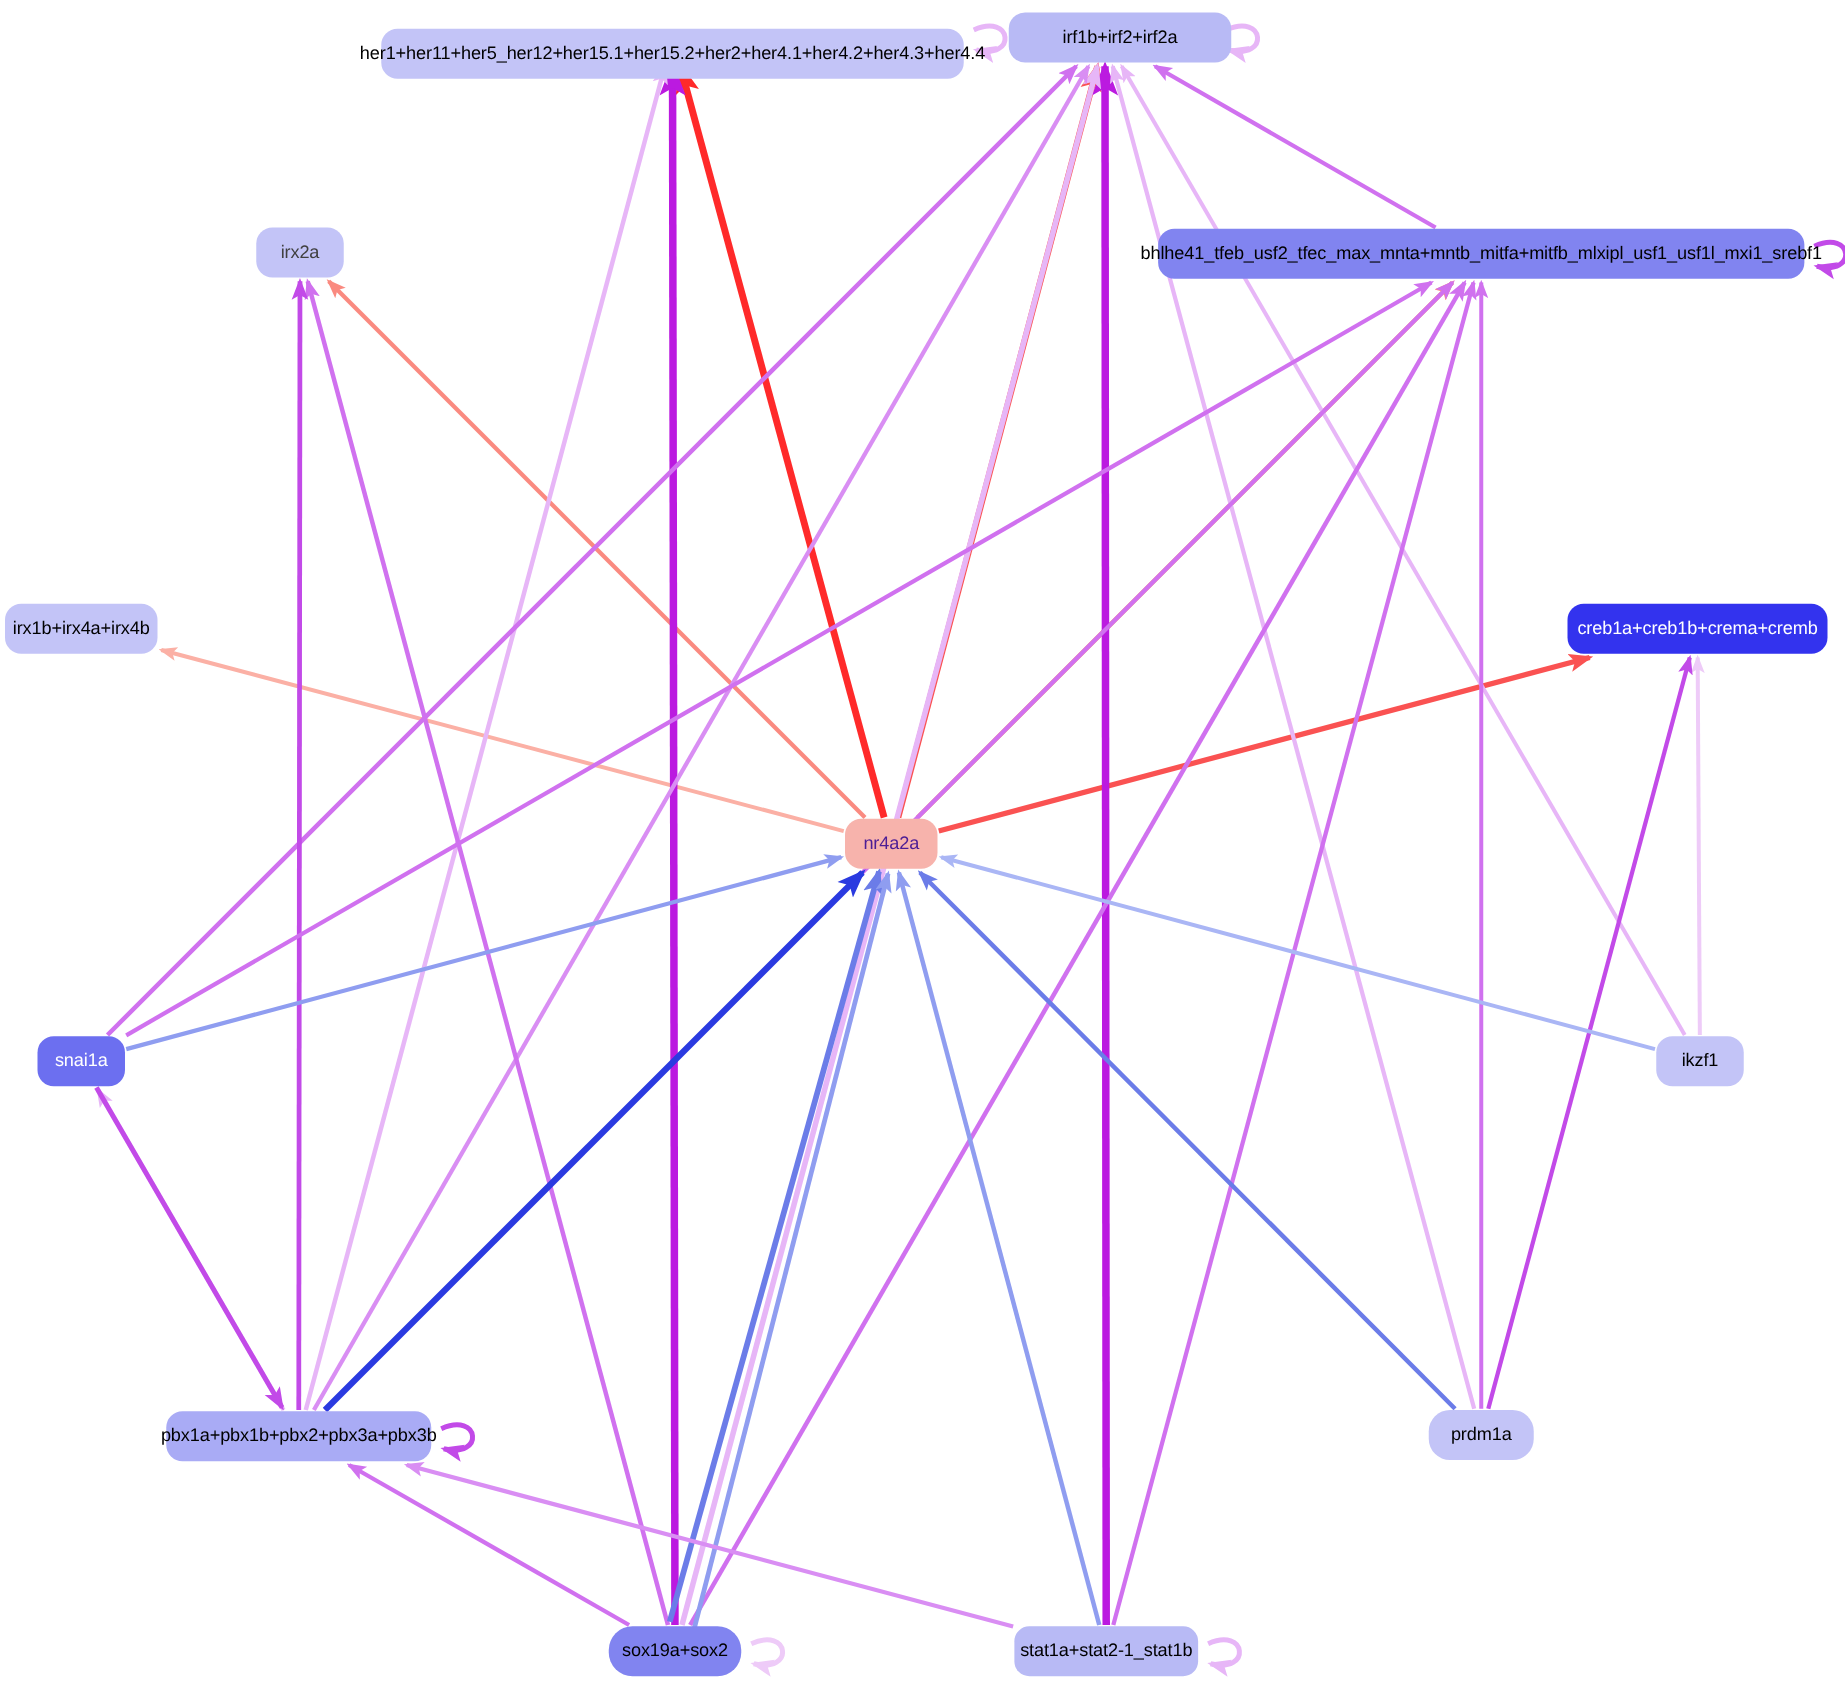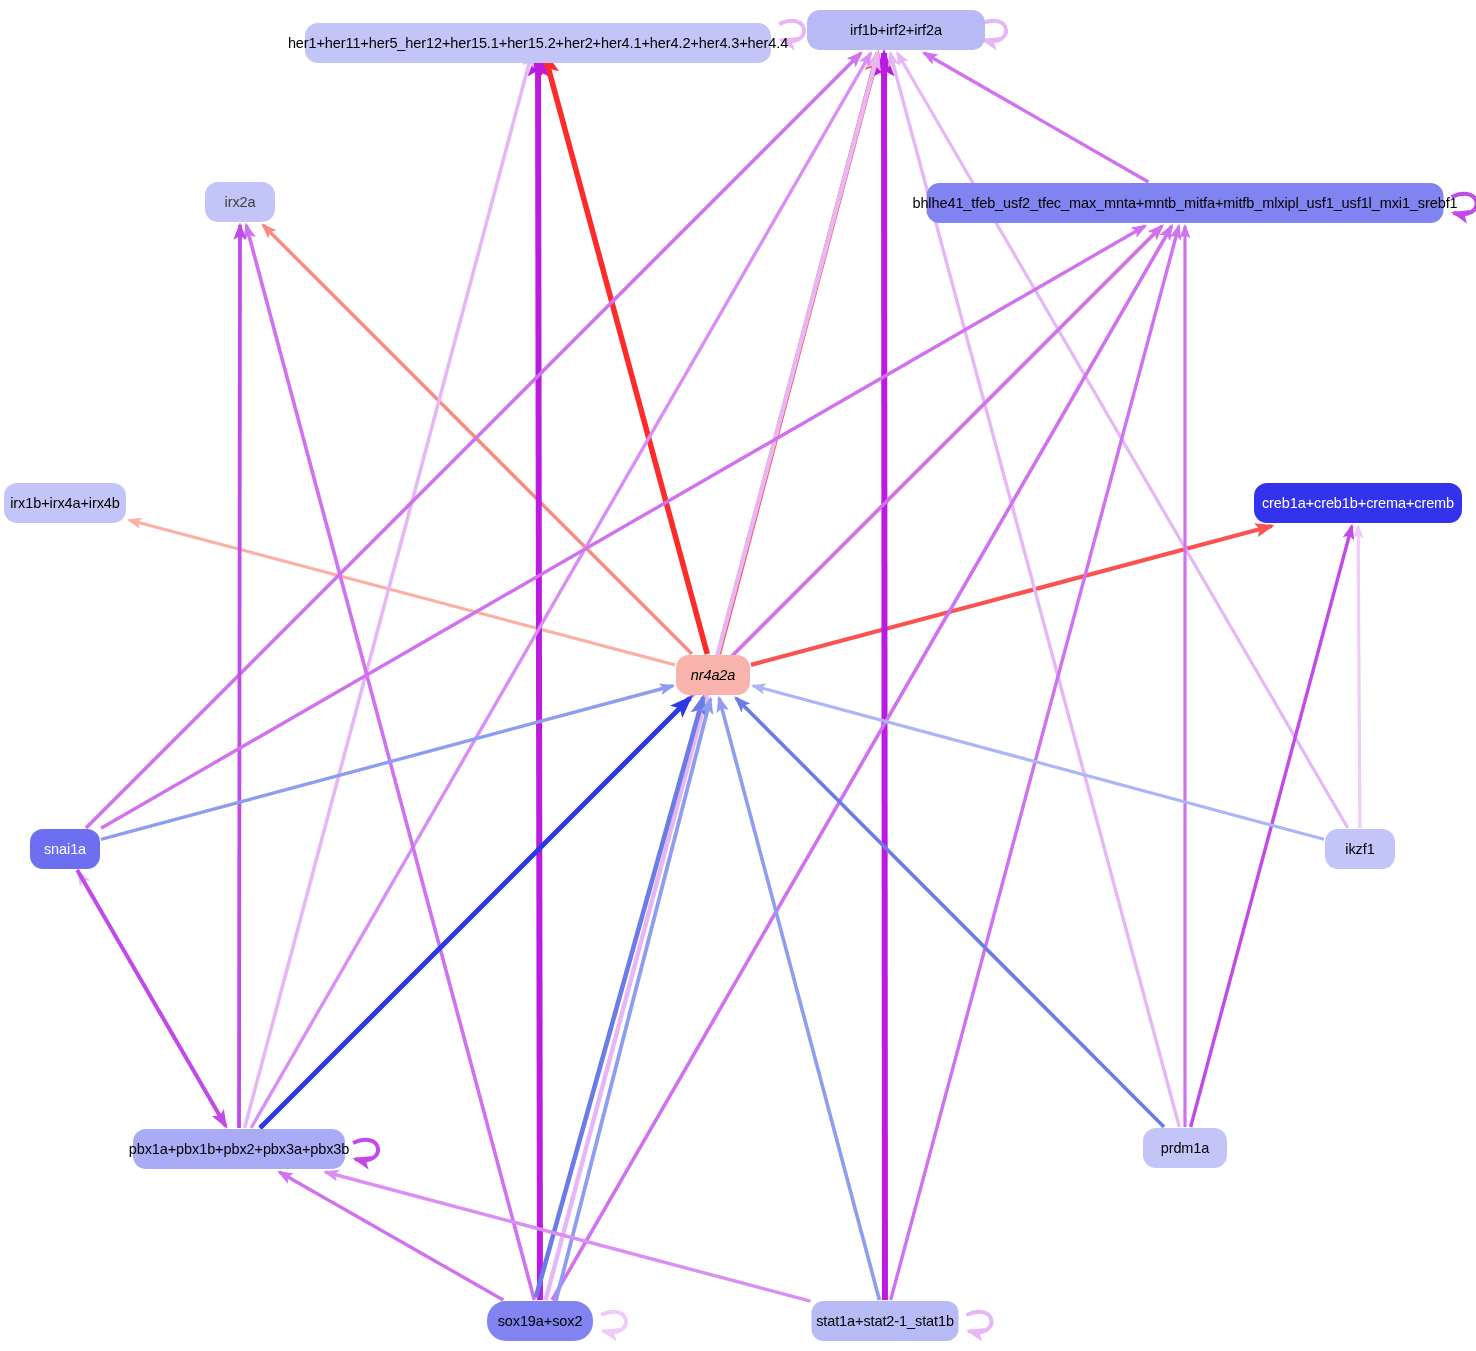--- a/index.html
+++ b/index.html
@@ -150,33 +150,33 @@
       </div>
       <div class="node" style="left: 1185px; top: 203px; width: 517px; background: rgb(129, 132, 240); color: rgb(0, 0, 0);">
         <span class="node-label">bhlhe41_tfeb_usf2_tfec_max_mnta+mntb_mitfa+mitfb_mlxipl_usf1_usf1l_mxi1_srebf1</span>
       </div>
       <div class="node" style="left: 65px; top: 503px; width: 122px; background: rgb(195, 196, 247); color: rgb(0, 0, 0);">
         <span class="node-label">irx1b+irx4a+irx4b</span>
       </div>
       <div class="node" style="left: 1358px; top: 503px; width: 208px; background: rgb(51, 51, 238); color: rgb(255, 255, 255);">
         <span class="node-label">creb1a+creb1b+crema+cremb</span>
       </div>
-      <div class="node" style="left: 713px; top: 675px; width: 74px; background: rgb(247, 179, 172); color: #000000; font-style: italic;">
+      <div class="node" style="left: 713px; top: 675px; width: 74px; background: rgb(247, 179, 172); color: #4c1d95;">
         <span class="node-label">nr4a2a</span>
       </div>
       <div class="node" style="left: 65px; top: 849px; width: 70px; background: rgb(108, 111, 240); color: rgb(255, 255, 255);">
         <span class="node-label">snai1a</span>
       </div>
       <div class="node" style="left: 1360px; top: 849px; width: 70px; background: rgb(195, 196, 247); color: rgb(0, 0, 0);">
         <span class="node-label">ikzf1</span>
       </div>
       <div class="node" style="left: 239px; top: 1149px; width: 212px; background: rgb(169, 171, 245); color: rgb(0, 0, 0);">
         <span class="node-label">pbx1a+pbx1b+pbx2+pbx3a+pbx3b</span>
       </div>
-      <div class="node" style="left: 1185px; top: 1148px; width: 84px; background: rgb(195, 196, 247); color: rgb(0, 0, 0);">
+      <div class="node" style="left: 1185px; top: 1148px; width: 84px; background: rgb(195, 196, 247); color: rgb(0, 0, 0); border-radius: 17px;">
         <span class="node-label">prdm1a</span>
       </div>
       <div class="node" style="left: 540px; top: 1321px; width: 106px; background: rgb(129, 132, 240); color: rgb(0, 0, 0); border-radius: 19px;">
         <span class="node-label">sox19a+sox2</span>
       </div>
       <div class="node" style="left: 885px; top: 1321px; width: 147px; background: rgb(184, 186, 245); color: rgb(0, 0, 0); border-radius: 12px;">
         <span class="node-label">stat1a+stat2-1_stat1b</span>
       </div>
     </div>
 </div>

